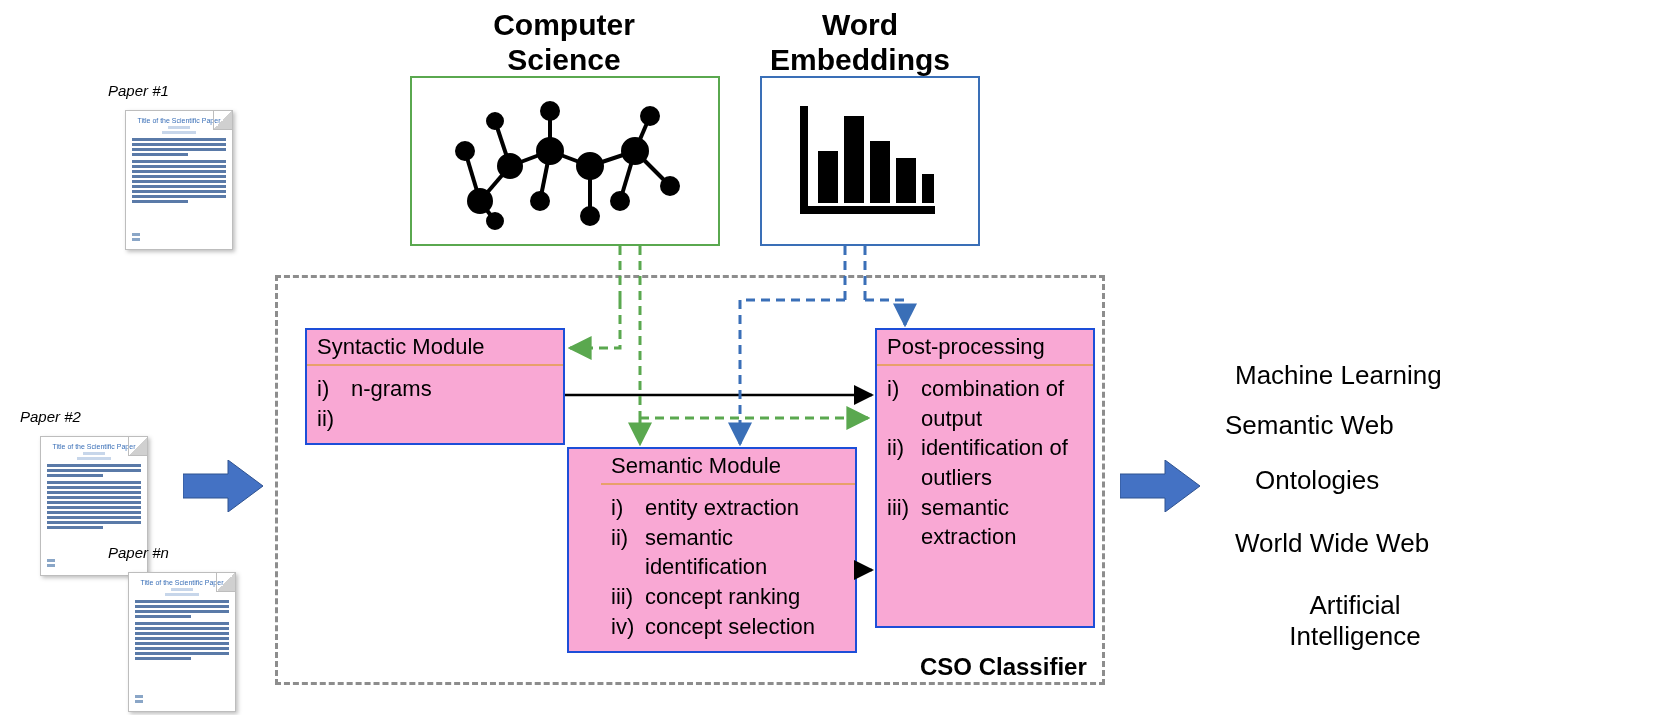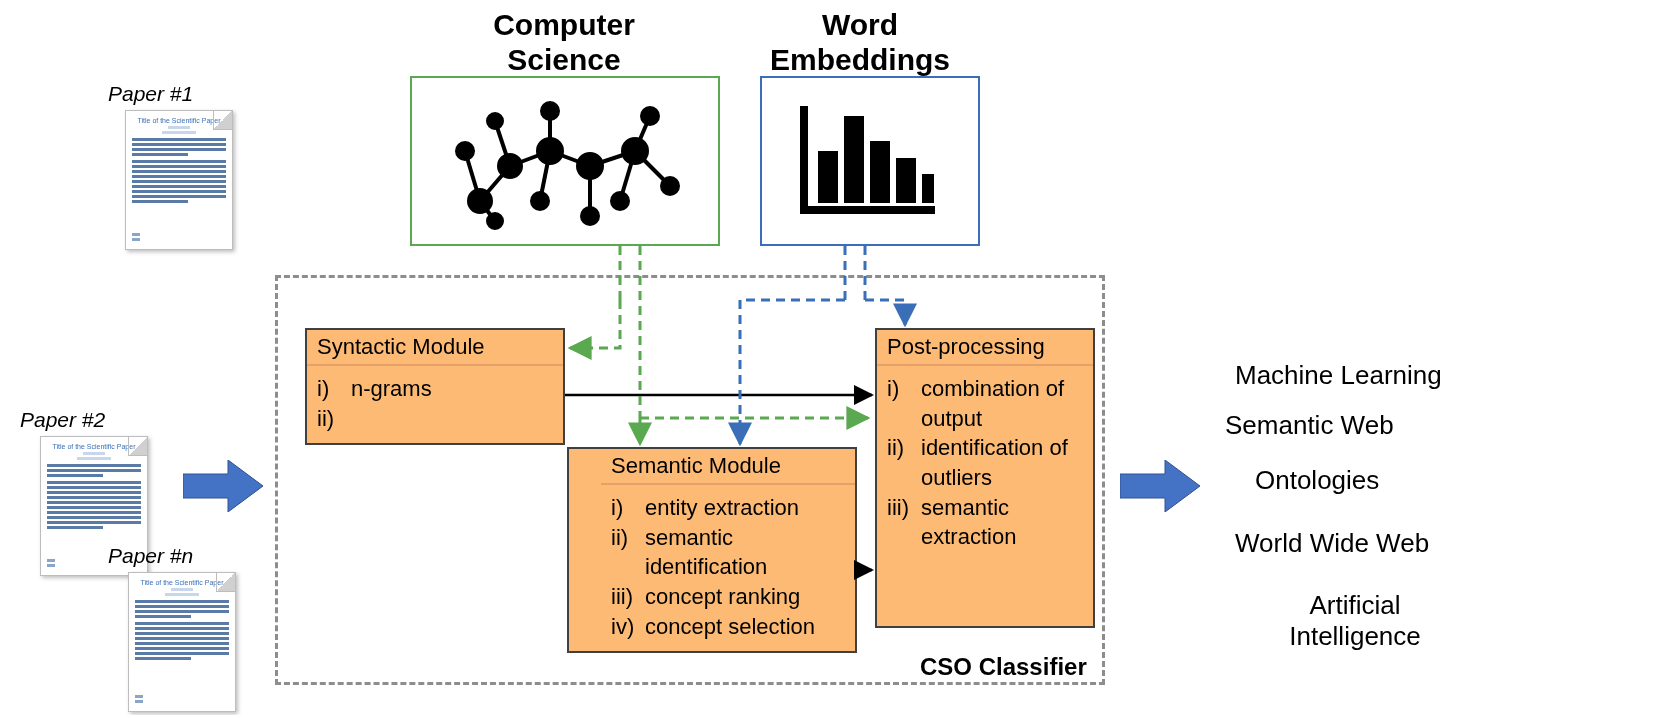--- a/index.html
+++ b/index.html
@@ -44,42 +44,42 @@
   }
   .classifier-label {
     position: absolute;
     font-weight: 700;
     font-size: 24px;
   }
 
   
   .mod {
     position: absolute;
-    border: 2px solid #404040;
-    background: #fdba74;
+    border: 2px solid #1d4ed8;
+    background: #f9a8d4;
   }
   .mod-title {
     border-bottom: 2px solid #e8a06a;
     padding: 4px 10px;
     font-size: 22px;
   }
   .mod-body {
     padding: 8px 10px 10px 10px;
     font-size: 22px;
     line-height: 1.35;
   }
   .steps { margin:0; padding-left: 0; list-style: none; }
   .steps li { display:flex; }
   .steps li .num { min-width: 34px; }
 
   
   .paper-label {
     position: absolute;
     font-style: italic;
-    font-size: 21px;
+    font-size: 15px;
     font-weight: 400;
   }
   .paper {
     position: absolute;
     width: 108px;
     height: 140px;
     background: #fff;
     border: 1px solid #bdbdbd;
     box-shadow: 2px 2px 4px rgba(0,0,0,0.25);
   }

